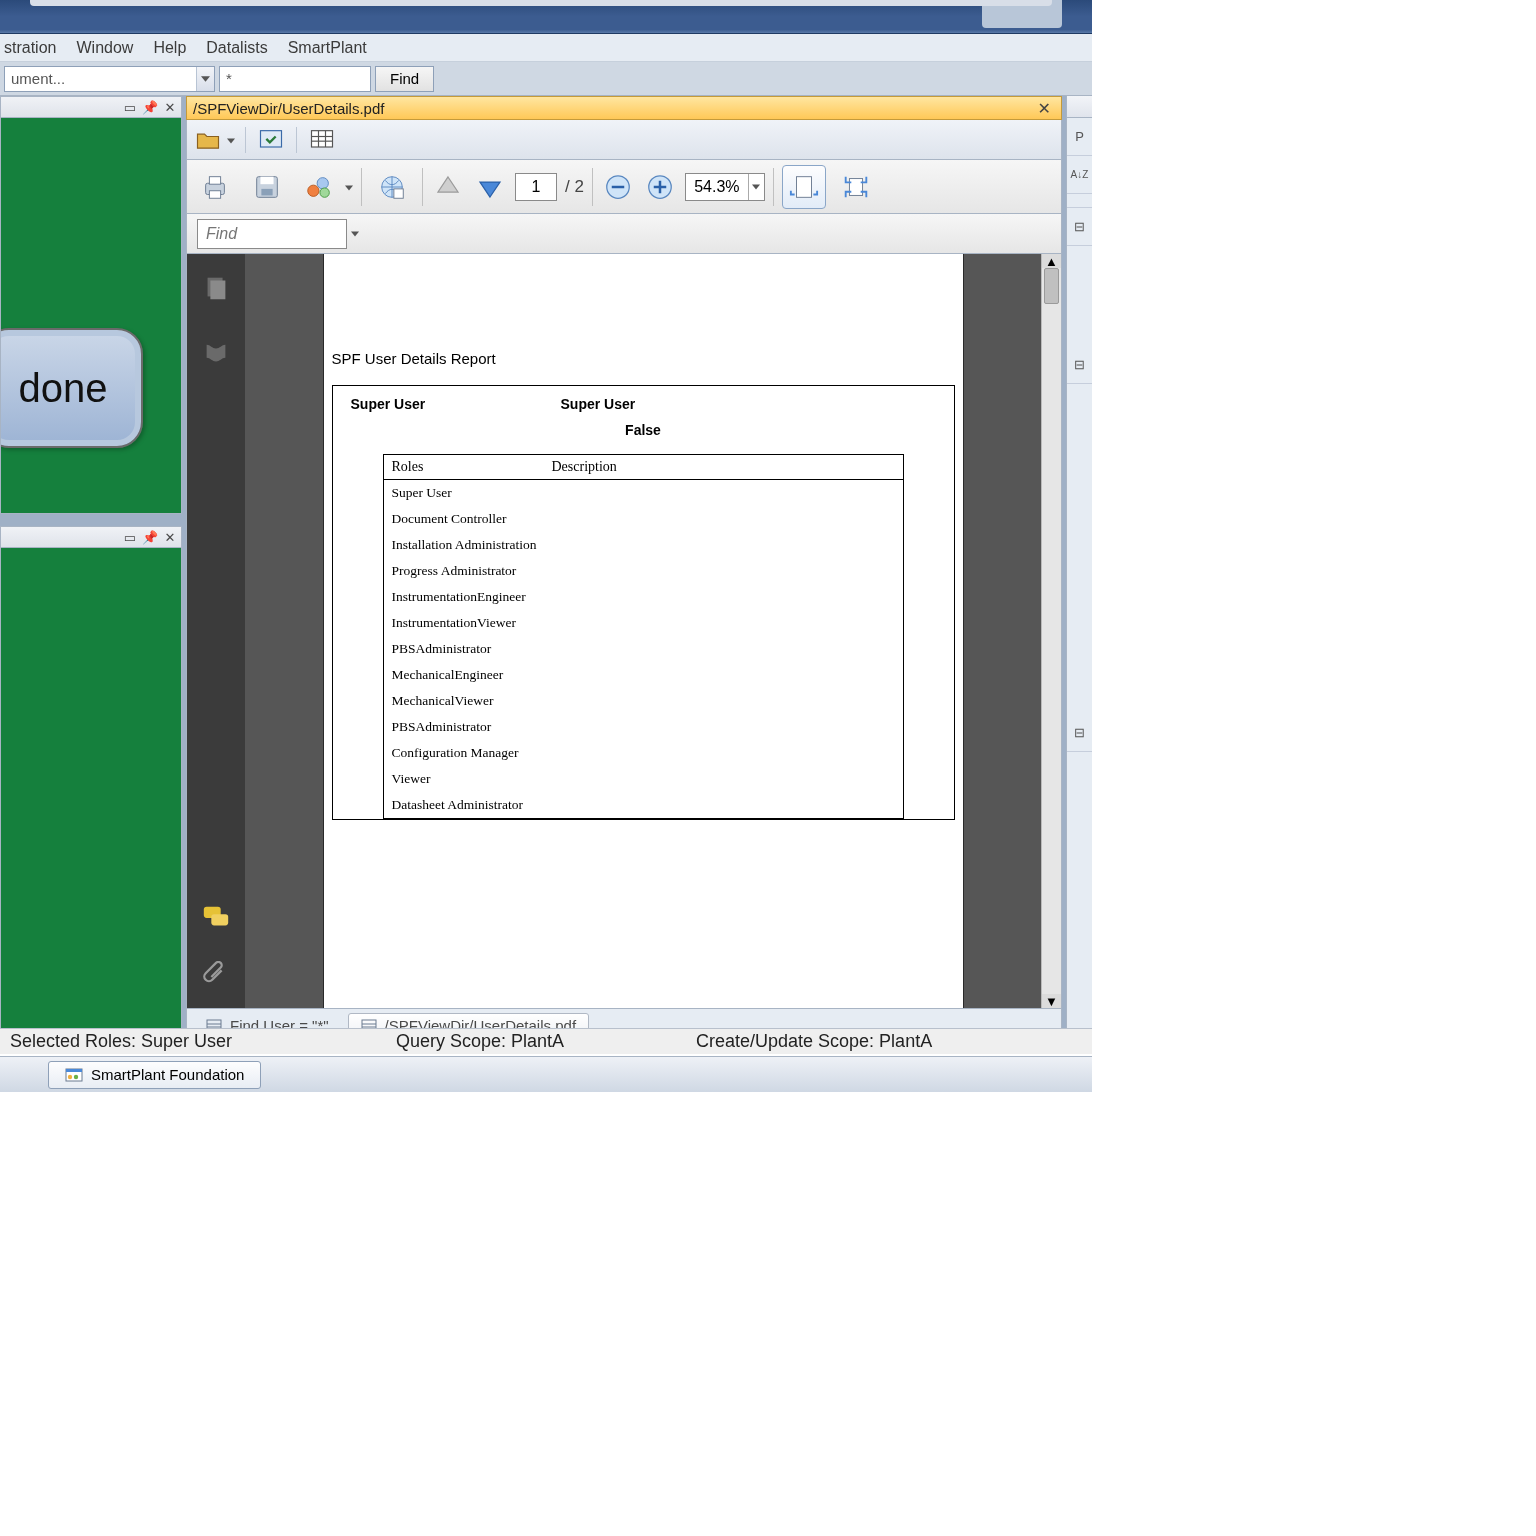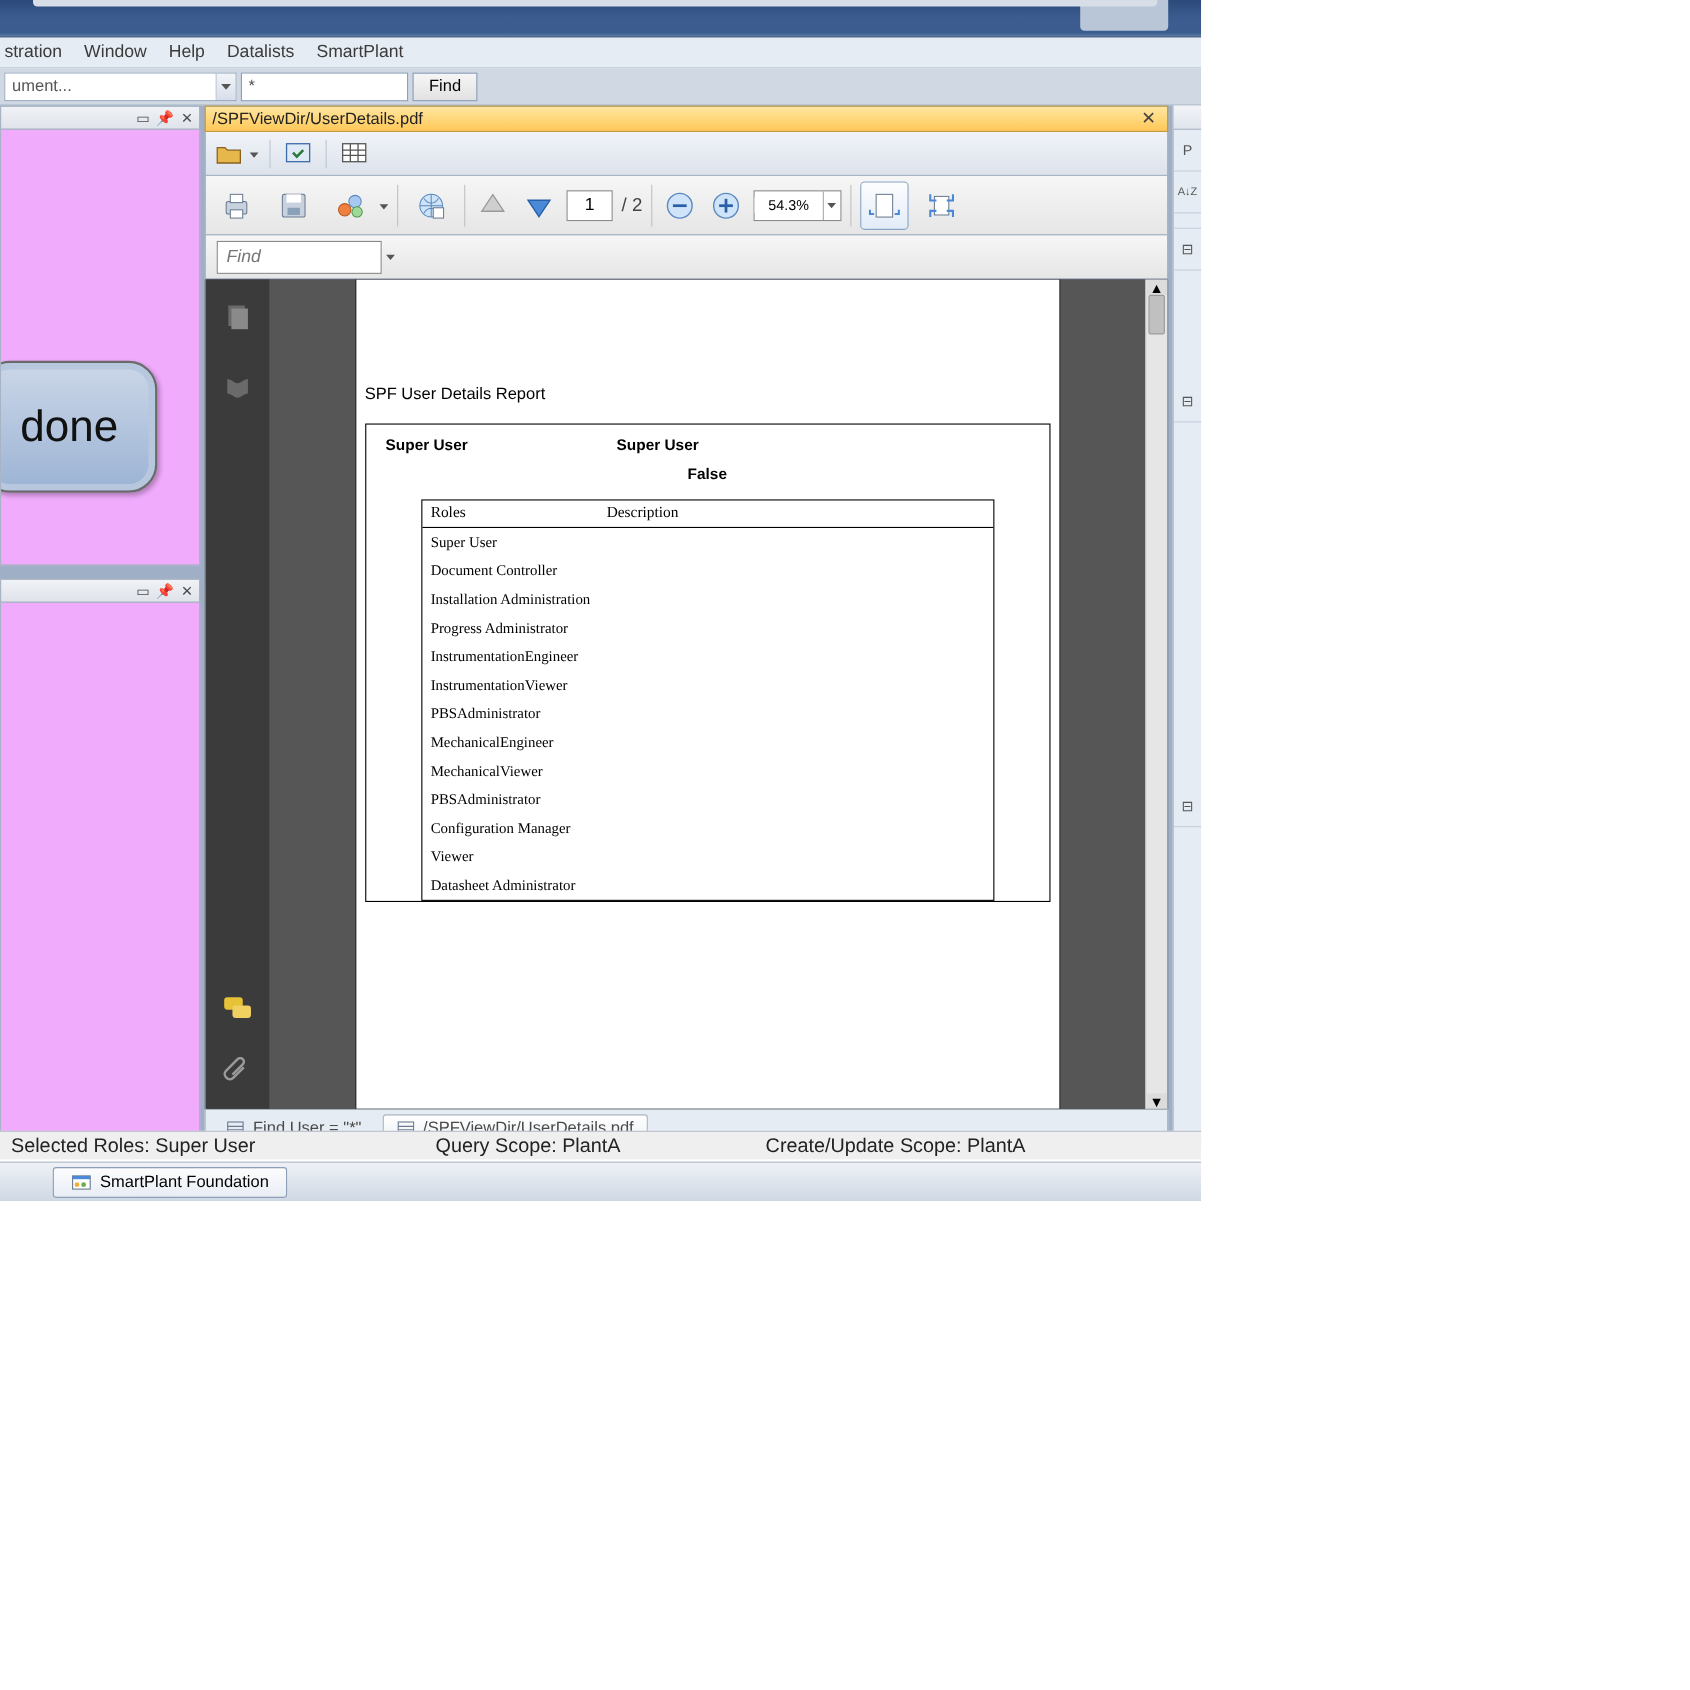--- a/index.html
+++ b/index.html
@@ -110,21 +110,21 @@
     justify-content: flex-end;
     align-items: center;
     gap: 6px;
     padding: 0 4px;
     font-size: 13px;
   }
   .panel-head .wicon { width: 14px; height: 14px; display: flex; align-items: center; justify-content: center; color: #4a4a4a; cursor: pointer; }
 
   
   .panel-body {
-    background: #f0abfc;
+    background: #15803d;
     border: 1px solid #a8b4c4;
     border-top: none;
     position: relative;
     overflow: hidden;
   }
   .left-top-body { height: 396px; }
   .done-bubble {
     position: absolute;
     left: -18px; top: 210px;
     width: 160px; height: 120px;
@@ -190,21 +190,21 @@
     background: #fff;
     text-align: center;
     font-size: 16px;
   }
   .page-total { font-size: 17px; color: #444; }
   .zoom-combo {
     display: flex; align-items: center;
     border: 1px solid #8a8a8a; background: #fff;
     height: 28px;
   }
-  .zoom-combo input { border: none; outline: none; width: 62px; text-align: center; font-size: 13px; }
+  .zoom-combo input { border: none; outline: none; width: 62px; text-align: center; font-size: 16px; }
   .zoom-dd { width: 16px; height: 100%; border-left: 1px solid #aaa; display: flex; align-items: center; justify-content: center; }
 
   .pdf-findbar {
     height: 40px;
     background: linear-gradient(#f6f6f6, #e6e6e6);
     border: 1px solid #a8b4c4; border-top: none;
     display: flex; align-items: center; padding: 0 10px;
   }
   .pdf-find-input {
     width: 150px; height: 30px;

